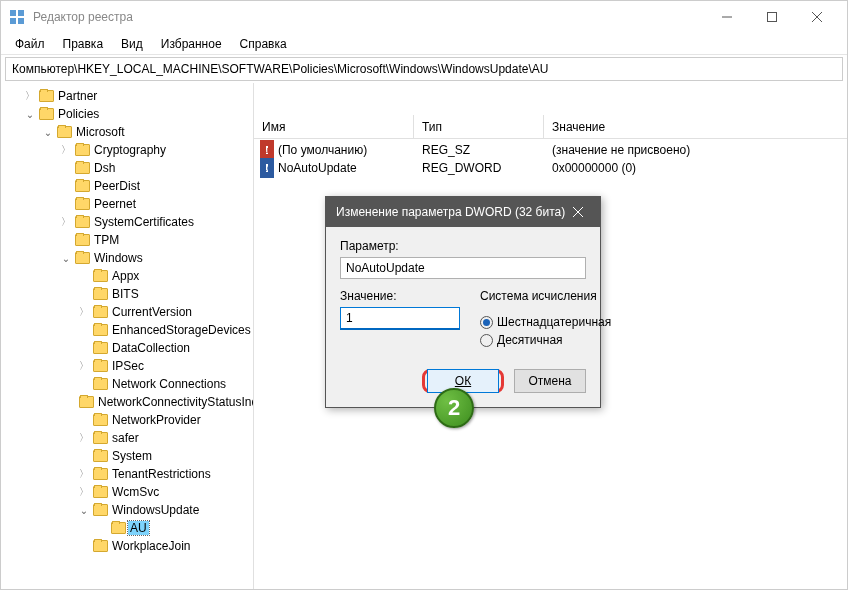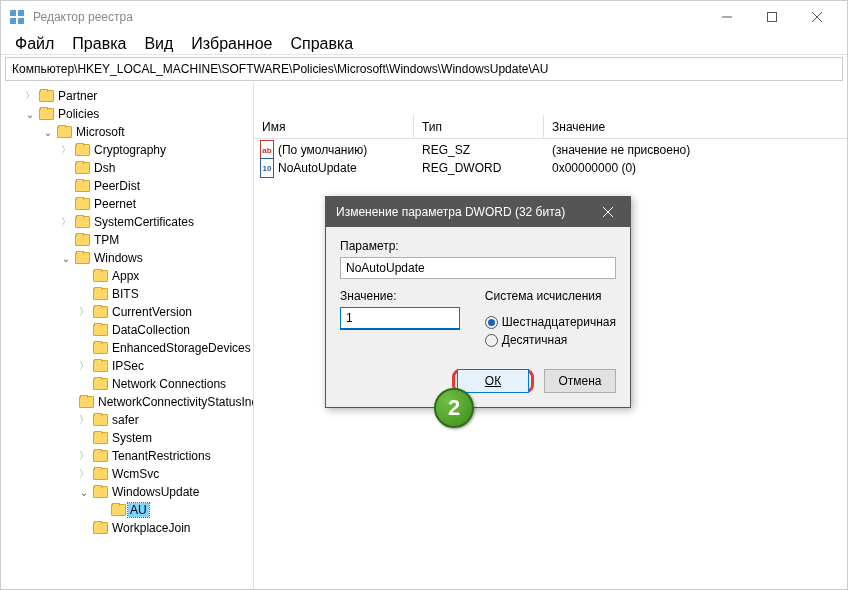--- a/index.html
+++ b/index.html
@@ -5,48 +5,48 @@
 * { box-sizing: border-box; margin: 0; padding: 0; }
 body { font-family: "Segoe UI", Tahoma, sans-serif; font-size: 12px; background: #fff; width: 848px; height: 590px; overflow: hidden; position: relative; }
 .window { width: 100%; height: 100%; border: 1px solid #ccc; display: flex; flex-direction: column; }
 .titlebar { height: 32px; display: flex; align-items: center; padding: 1px 8px; background: #fff; }
 .titlebar .app-icon { width: 16px; height: 16px; background: #3b82c4; margin-right: 8px; display: flex; flex-wrap: wrap; }
 .titlebar .app-icon span { width: 8px; height: 8px; background: #5b9bd5; border: 0.5px solid #fff; }
 .titlebar .title { color: #888; font-size: 12px; flex: 1; }
 .caption-btns { display: flex; }
 .caption-btn { width: 45px; height: 30px; display: flex; align-items: center; justify-content: center; color: #555; cursor: pointer; }
 .caption-btn svg { width: 10px; height: 10px; }
-.menubar { height: 22px; display: flex; align-items: center; padding: 0 6px; gap: 2px; border-bottom: 1px solid #e5e5e5; font-size: 16px; }
+.menubar { height: 22px; display: flex; align-items: center; padding: 0 6px; gap: 2px; border-bottom: 1px solid #e5e5e5; font-size: 12px; }
 .menu-item { padding: 2px 8px; cursor: pointer; }
 .addressbar { height: 24px; border: 1px solid #ccc; margin: 2px 4px; padding: 6px 6px; font-size: 12px; display: flex; align-items: center; }
 .content { flex: 1; display: flex; min-height: 0; }
 .tree-pane { width: 253px; border-right: 1px solid #e0e0e0; overflow: auto; padding: 4px 0 4px 4px; }
 .list-pane { flex: 1; display: flex; flex-direction: column; margin-top: 32px; }
 .col-headers { display: flex; height: 24px; border-bottom: 1px solid #e0e0e0; font-size: 12px; align-items: center; }
 .col-headers > div { padding: 0 8px; border-right: 1px solid #e0e0e0; height: 100%; display: flex; align-items: center; }
 .col-name { width: 160px; }
 .col-type { width: 130px; text-align: center; }
 .col-data { flex: 1; border-right: none !important; }
 .rows { flex: 1; padding: 2px 0; }
 .row { display: flex; align-items: center; height: 18px; font-size: 12px; }
 .row .c-name { width: 160px; padding-left: 6px; display: flex; align-items: center; gap: 4px; }
 .row .c-type { width: 130px; padding-left: 8px; }
 .row .c-data { flex: 1; padding-left: 8px; }
-.val-icon { width: 14px; height: 20px; border: 1px solid #000000; display: flex; align-items: center; justify-content: center; font-size: 8px; font-weight: bold; text-align: right; }
+.val-icon { width: 14px; height: 20px; border: 6px solid #000000; display: flex; align-items: center; justify-content: center; font-size: 8px; font-weight: bold; text-align: right; }
 .val-icon.str { color: #c0392b; border-color:#c0392b; background:#fff; }
 .val-icon.bin { color: #2c5aa0; border-color:#2c5aa0; background:#fff; }
 .tree-row { display: flex; align-items: center; height: 18px; gap: 2px; cursor: pointer; }
 .toggle { width: 14px; display: inline-flex; justify-content: center; color: #666; font-size: 10px; cursor: pointer; }
 .folder-icon { width: 15px; height: 12px; background: #ffd768; border: 0.5px solid #d4a82f; border-radius: 1px; position: relative; flex-shrink: 0; }
 .folder-icon::before { content: ""; position: absolute; top: -2px; left: 0; width: 6px; height: 2px; background: #ffd768; border: 0.5px solid #d4a82f; border-bottom: none; border-radius: 1px 1px 0 0; }
 .tree-label { padding: 0 2px; font-size: 12px; }
 .tree-label.sel { background: #7dd3fc; outline: 1px dotted #666; }
 .children { padding-left: 18px; }
 
-.dialog { position: absolute; left: 325px; top: 196px; width: 306px; background: #f0f0f0; border: 1px solid #555; box-shadow: 2px 2px 8px rgba(0,0,0,.3); }
+.dialog { position: absolute; left: 325px; top: 196px; width: 276px; background: #f0f0f0; border: 1px solid #555; box-shadow: 2px 2px 8px rgba(0,0,0,.3); }
 .dlg-title { height: 30px; background: #555; color: #fff; display: flex; align-items: center; padding: 0 10px; font-size: 12px; justify-content: space-between; }
 .dlg-close { width: 24px; height: 24px; display: flex; align-items: center; justify-content: center; cursor: pointer; }
 .dlg-body { padding: 12px 14px 14px; font-size: 12px; }
 .field-label { margin-bottom: 4px; }
 .text-input { width: 100%; border: 1px solid #b0b0b0; padding: 3px 5px; font-size: 12px; background: #fff; }
 .value-row { display: flex; gap: 20px; margin-top: 10px; }
 .value-col { flex: 1; }
 .value-input { width: 120px; border: 1px solid #0078d7; border-width: 1px 1px 2px 1px; border-bottom-color: #0067c0; padding: 3px 5px; font-size: 12px; }
 .radio-group { font-size: 12px; }
 .radio-title { margin-bottom: 12px; }
@@ -170,41 +170,46 @@
                   <span class="tree-label">BITS</span>
                 </div>
               <div class="tree-row">
                   <span class="toggle">〉</span>
                   <span class="folder-icon"></span>
                   <span class="tree-label">CurrentVersion</span>
                 </div>
               <div class="tree-row">
                   <span class="toggle"></span>
                   <span class="folder-icon"></span>
+                  <span class="tree-label">EnhancedStorageDevices</span>
+                </div>
+              <div class="tree-row">
+                  <span class="toggle"></span>
+                  <span class="folder-icon"></span>
                   <span class="tree-label">DataCollection</span>
                 </div>
               <div class="tree-row">
-                  <span class="toggle"></span>
-                  <span class="folder-icon"></span>
-                  <span class="tree-label">EnhancedStorageDevices</span>
-                </div>
-              <div class="tree-row">
                   <span class="toggle">〉</span>
                   <span class="folder-icon"></span>
                   <span class="tree-label">IPSec</span>
                 </div>
               <div class="tree-row">
                   <span class="toggle"></span>
                   <span class="folder-icon"></span>
                   <span class="tree-label">Network Connections</span>
                 </div>
               <div class="tree-row">
                   <span class="toggle"></span>
                   <span class="folder-icon"></span>
                   <span class="tree-label">NetworkConnectivityStatusIndicator</span>
+                </div>
+              <div class="tree-row">
+                  <span class="toggle"></span>
+                  <span class="folder-icon"></span>
+                  <span class="tree-label">NetworkProvider</span>
                 </div>
               <div class="tree-row">
                   <span class="toggle">〉</span>
                   <span class="folder-icon"></span>
                   <span class="tree-label">safer</span>
                 </div>
               <div class="tree-row">
                   <span class="toggle"></span>
                   <span class="folder-icon"></span>
                   <span class="tree-label">System</span>

